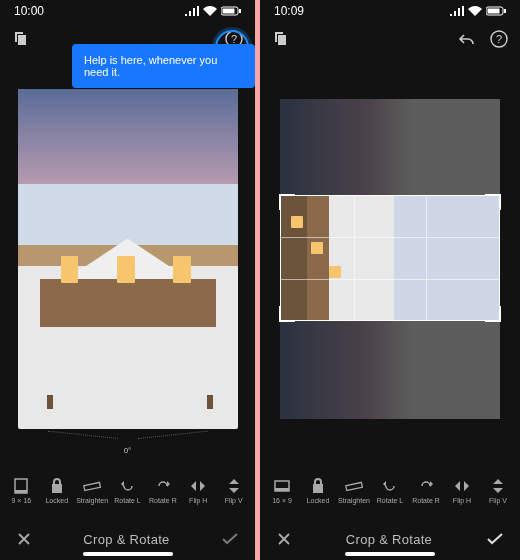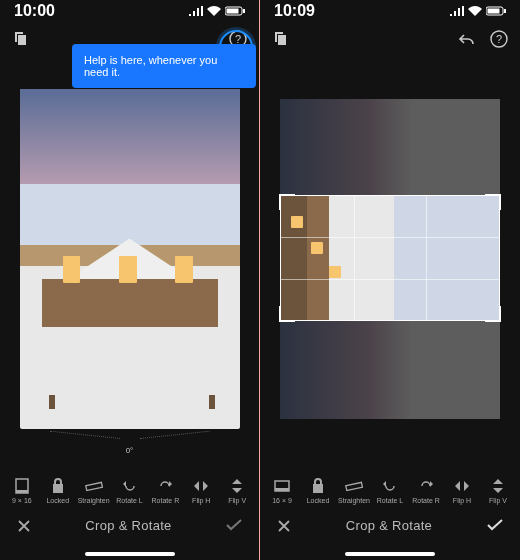--- a/index.html
+++ b/index.html
@@ -1,18 +1,18 @@
 <!DOCTYPE html>
 <html><head>
 <meta charset="utf-8">
 <style>
   html,body{margin:0;padding:0;background:#333;font-family:-apple-system,Helvetica,Arial,sans-serif}
   .wrap{display:flex;width:520px;height:560px}
   .phone{width:260px;height:560px;background:#121212;display:flex;flex-direction:column;position:relative}
-  .statusbar{height:22px;display:flex;align-items:center;justify-content:space-between;padding:0 14px;color:#fff;font-size:16px;font-weight:700}
+  .statusbar{height:22px;display:flex;align-items:center;justify-content:space-between;padding:0 14px;color:#fff;font-size:12px;font-weight:400}
   .status-right{display:flex;align-items:center;gap:4px}
   .topbar{height:34px;display:flex;align-items:center;justify-content:space-between;padding:0 12px}
   .topbar .left,.topbar .right{display:flex;align-items:center;gap:14px}
   .canvas{flex:1;position:relative;display:flex;flex-direction:column;align-items:center;justify-content:center;overflow:hidden}
   
   .preview1{width:220px;height:340px;background:linear-gradient(#6b7fb0 0 28%,#cfd9e8 28% 46%,#b7986e 46% 52%,#e8e8e8 52% 100%);position:relative;border-radius:2px}
   .house{position:absolute;top:44%;left:10%;width:80%;height:26%;}
   .roof{position:absolute;top:0;left:0;width:100%;height:50%;background:#f0efef;clip-path:polygon(12% 100%,50% 0,88% 100%)}
   .wall{position:absolute;bottom:0;width:100%;height:54%;background:#8a6a4a}
   .win{position:absolute;width:10%;height:30%;background:#f7c56d;top:20%;border-radius:1px}
@@ -39,21 +39,21 @@
   .corner.bl{bottom:-2px;left:-2px;border-right:none;border-top:none}
   .corner.br{bottom:-2px;right:-2px;border-left:none;border-top:none}
   
   .tooltip{position:absolute;top:44px;left:72px;background:#1976ff;color:#fff;font-size:11px;padding:10px 12px;border-radius:4px;z-index:5;max-width:160px}
   .tooltip::after{content:"";position:absolute;top:-6px;right:14px;border:6px solid transparent;border-bottom-color:#1976ff}
   .help-ring{position:absolute;top:30px;right:6px;width:30px;height:30px;border:2px solid #1a8cff;border-radius:50%;box-shadow:0 0 0 3px rgba(26,140,255,.25);z-index:4}
   
   .toolbar{height:56px;display:flex;align-items:center;justify-content:space-evenly;padding:0 2px}
   .tool{display:flex;flex-direction:column;align-items:center;gap:2px;color:#a8a8a8;font-size:7px;width:32px;cursor:pointer}
   .tool .ico{width:18px;height:18px;display:flex;align-items:center;justify-content:center}
-  .bottombar{height:42px;display:flex;justify-content:space-between;padding:0 16px;color:#aaa}
+  .bottombar{height:42px;display:flex;align-items:center;justify-content:space-between;padding:0 16px;color:#aaa}
   .bottombar .title{font-size:13px;letter-spacing:.3px;color:#bcbcbc}
   .homebar{position:absolute;bottom:4px;left:50%;transform:translateX(-50%);width:90px;height:4px;background:#fff;border-radius:3px}
   svg{display:block}
 </style>
 </head>
 <body>
 
 <div class="wrap">
 
   <div class="phone">
@@ -186,21 +186,21 @@
       <span class="title">Crop &amp; Rotate</span>
       <span>
         <svg width="18" height="14" viewBox="0 0 18 14">
             <path stroke="#777" stroke-width="2" fill="none" d="M2 7l4 4L16 2"></path>
           </svg>
       </span>
     </div>
     <div class="homebar"></div>
   </div>
 
-  <div class="phone" style="border-left:1px solid #fca5a5">
+  <div class="phone" style="border-left:5px solid #fca5a5">
     <div class="statusbar">
       <span>10:09</span>
       <span class="status-right">
         <svg width="14" height="10" viewBox="0 0 14 10">
             <path fill="#fff" d="M0 8h2v2H0zM4 5h2v5H4zM8 2h2v8H8zM12 0h2v10h-2z"></path>
           </svg>
         <svg width="14" height="10" viewBox="0 0 14 10">
             <path fill="#fff" d="M7 10L0 3C4 -1 10 -1 14 3z"></path>
           </svg>
         <svg width="20" height="10" viewBox="0 0 20 10">

